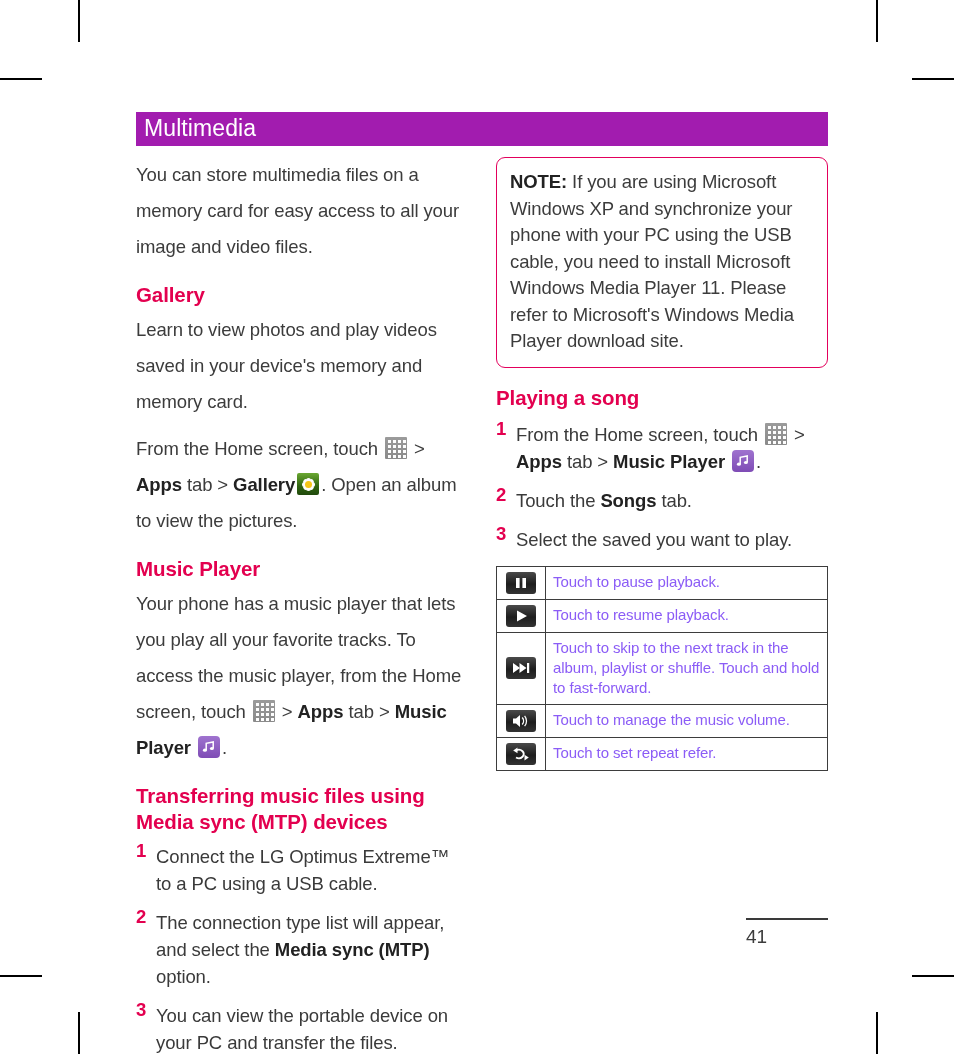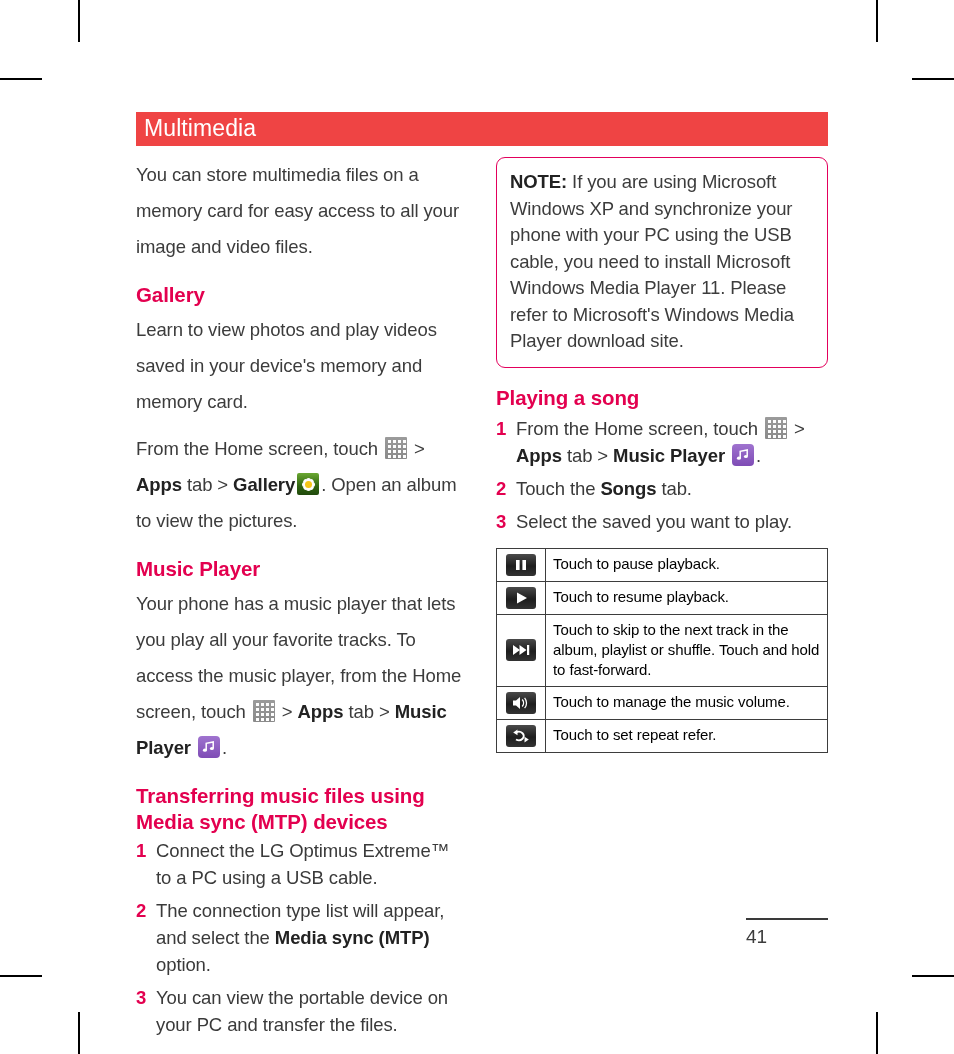--- a/index.html
+++ b/index.html
@@ -27,21 +27,21 @@
   
   .page {
     position: absolute;
     left: 136px;
     top: 112px;
     width: 692px;
   }
 
   
   .chapter-bar {
-    background: #ef4444;
+    background: #a21caf;
     height: 34px;
     display: flex;
     align-items: center;
     padding: 0 0 0 8px;
     box-sizing: border-box;
   }
   .chapter-bar .title {
     color: #ffffff;
     font-size: 23px;
     letter-spacing: .1px;
@@ -91,21 +91,21 @@
     margin-bottom: 6px;
     letter-spacing: -0.1px;
   }
   ol.steps li .num {
     color: #e3004f;
     font-weight: bold;
     width: 20px;
     flex: 0 0 20px;
     text-align: left;
   }
-  ol.steps li .txt { flex: 1; }
+  ol.steps li .txt { flex: 1; margin-top: 6px; }
 
   
   .inline-icon {
     display: inline-block;
     vertical-align: -4px;
     width: 22px;
     height: 22px;
     margin: 0 2px;
   }
 
@@ -165,21 +165,21 @@
     border-collapse: collapse;
     width: 332px;
     margin-top: 13px;
     table-layout: fixed;
   }
   table.controls td {
     border: 1px solid #3d3d3d;
     vertical-align: middle;
     font-size: 15px;
     line-height: 20px;
-    color: #000000;
+    color: #8b5cf6;
     letter-spacing: -0.1px;
   }
   table.controls td.ic {
     width: 48px;
     text-align: center;
     padding: 5px 0;
   }
   table.controls td.desc {
     padding: 5px 7px 6px 7px;
   }

